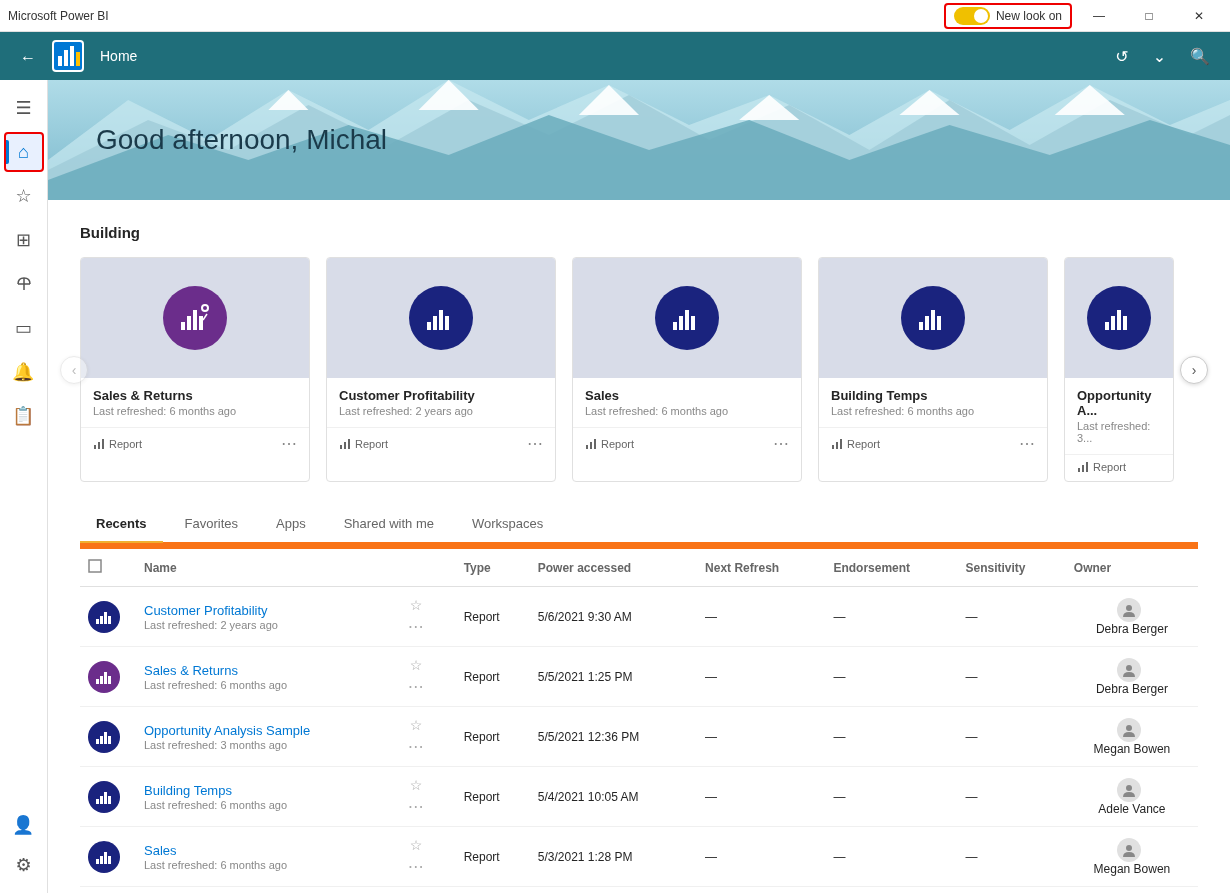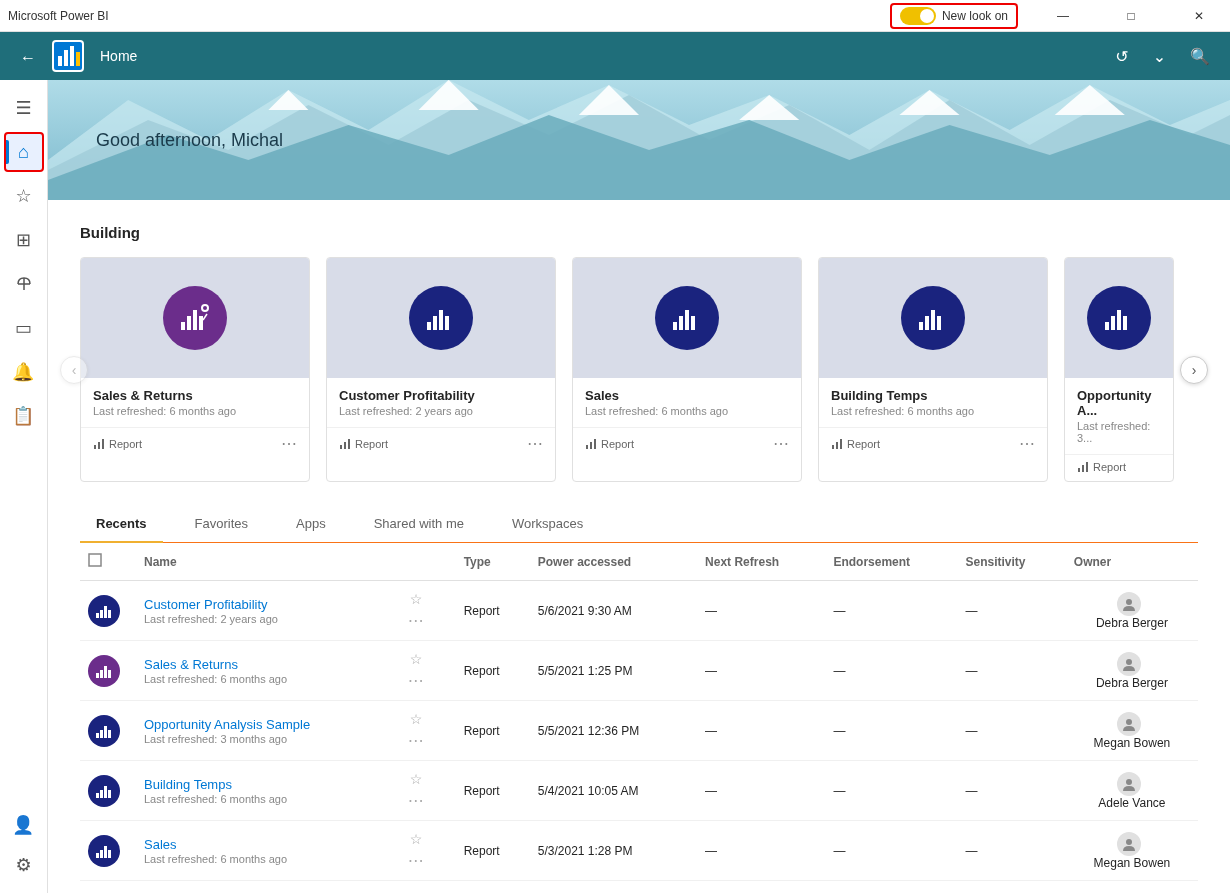--- a/index.html
+++ b/index.html
@@ -97,21 +97,21 @@
     .main { flex: 1; overflow-y: auto; background: #fff; }
 
     
     .hero {
       height: 120px;
       background: linear-gradient(180deg, #b8e8ef 0%, #7dc8d8 30%, #5ab0c8 60%, #3a8fa8 100%);
       position: relative; overflow: hidden;
       display: flex; align-items: center; padding-left: 48px;
     }
     .hero-title {
-      font-size: 18px; font-weight: 300; color: #1a3a4a;
+      font-size: 28px; font-weight: 300; color: #1a3a4a;
       position: relative; z-index: 2;
     }
     
     .mountain-bg { position: absolute; top: 0; left: 0; width: 100%; height: 100%; }
 
     
     .section { padding: 24px 32px; }
     .section-title { font-size: 15px; font-weight: 600; color: #252525; margin-bottom: 16px; }
 
     
@@ -150,21 +150,21 @@
       border-radius: 50%; display: flex; align-items: center; justify-content: center;
       cursor: pointer; font-size: 14px; color: #555; z-index: 5;
       box-shadow: 0 1px 4px rgba(0,0,0,0.15);
     }
     .left-arrow {
       position: absolute; left: 16px; top: 50%; transform: translateY(-50%);
     }
 
     
     .tabs-section { padding: 0 32px; }
-    .tabs { display: flex; gap: 16px; border-bottom: 1px solid #f97316; }
+    .tabs { display: flex; gap: 6px; border-bottom: 7px solid #f97316; }
     .tab {
       padding: 10px 16px; font-size: 13px; color: #666;
       cursor: pointer; border-bottom: 2px solid transparent;
       margin-bottom: -1px;
     }
     .tab.active { color: #252525; font-weight: 600; border-bottom: 2px solid #f0b030; }
 
     
     .table-section { padding: 0 32px; }
     .data-table { width: 100%; border-collapse: collapse; }
@@ -195,21 +195,21 @@
     .owner-cell { display: flex; align-items: center; flex-direction: column; }
     .table-footer { padding: 12px 32px; font-size: 12px; color: #555; display: flex; justify-content: space-between; }
   </style>
 </head>
 <body>
 
 <div class="title-bar">
   <div class="title-bar-left">
     <span>Microsoft Power BI</span>
   </div>
-  <div class="title-bar-right" style="display:flex;align-items:center;gap:22px;">
+  <div class="title-bar-right" style="display:flex;align-items:center;gap:4px;">
     <div class="new-look-badge">
       <div class="toggle-switch"></div>
       <span>New look on</span>
     </div>
     <button class="title-bar-btn">—</button>
     <button class="title-bar-btn">□</button>
     <button class="title-bar-btn">✕</button>
   </div>
 </div>
 

